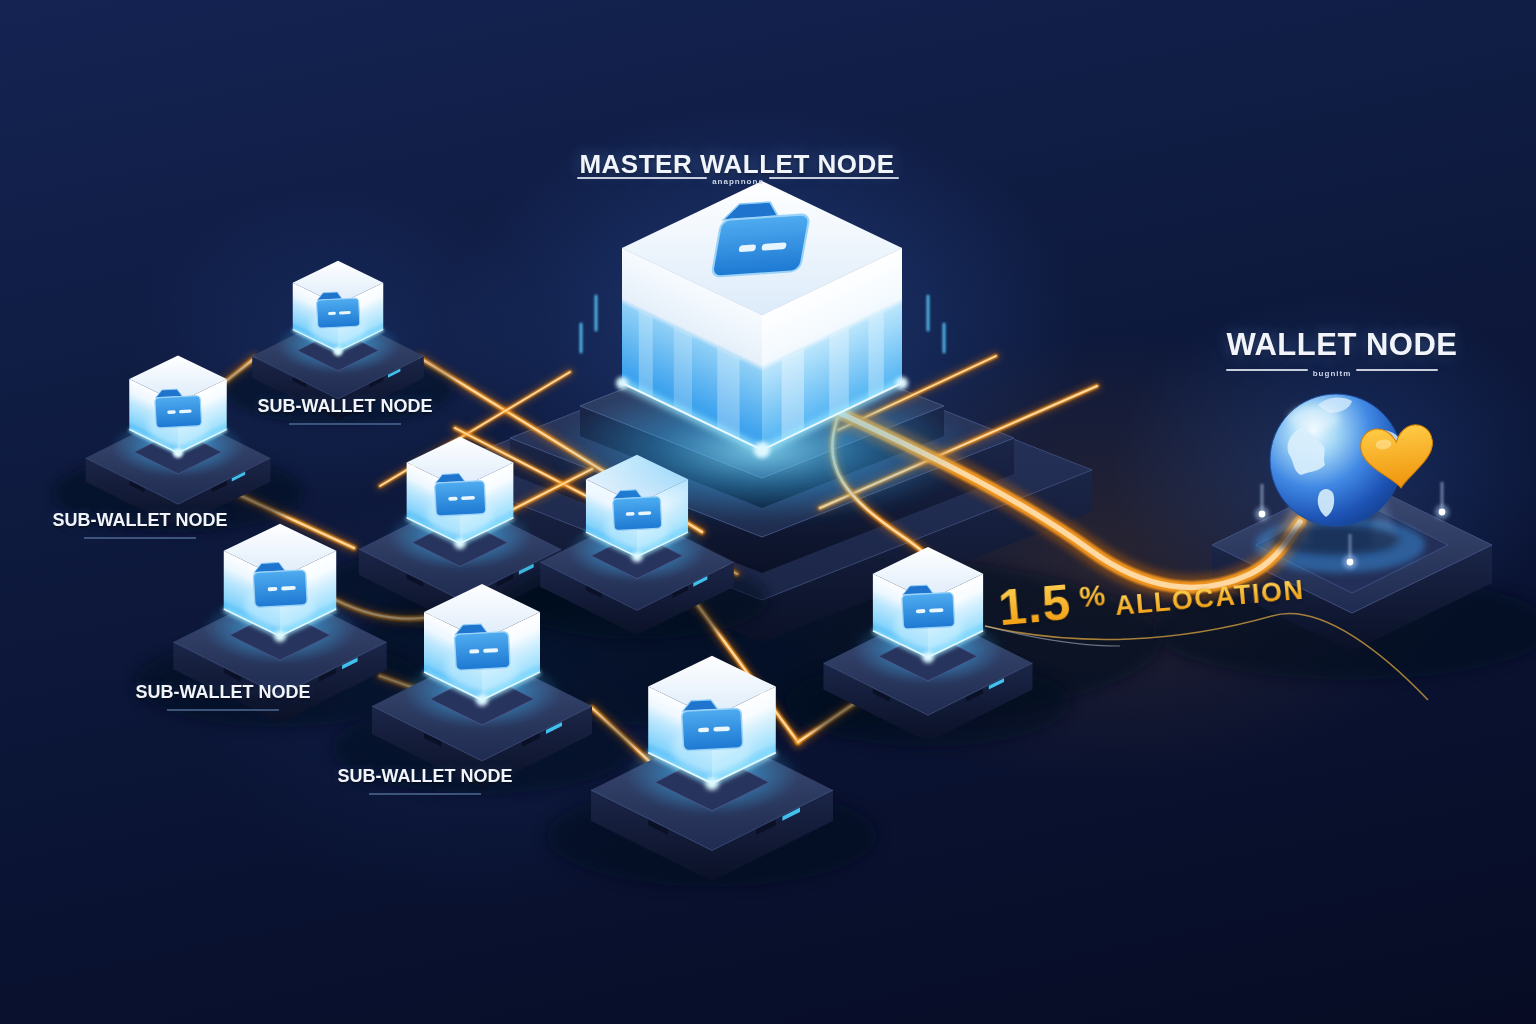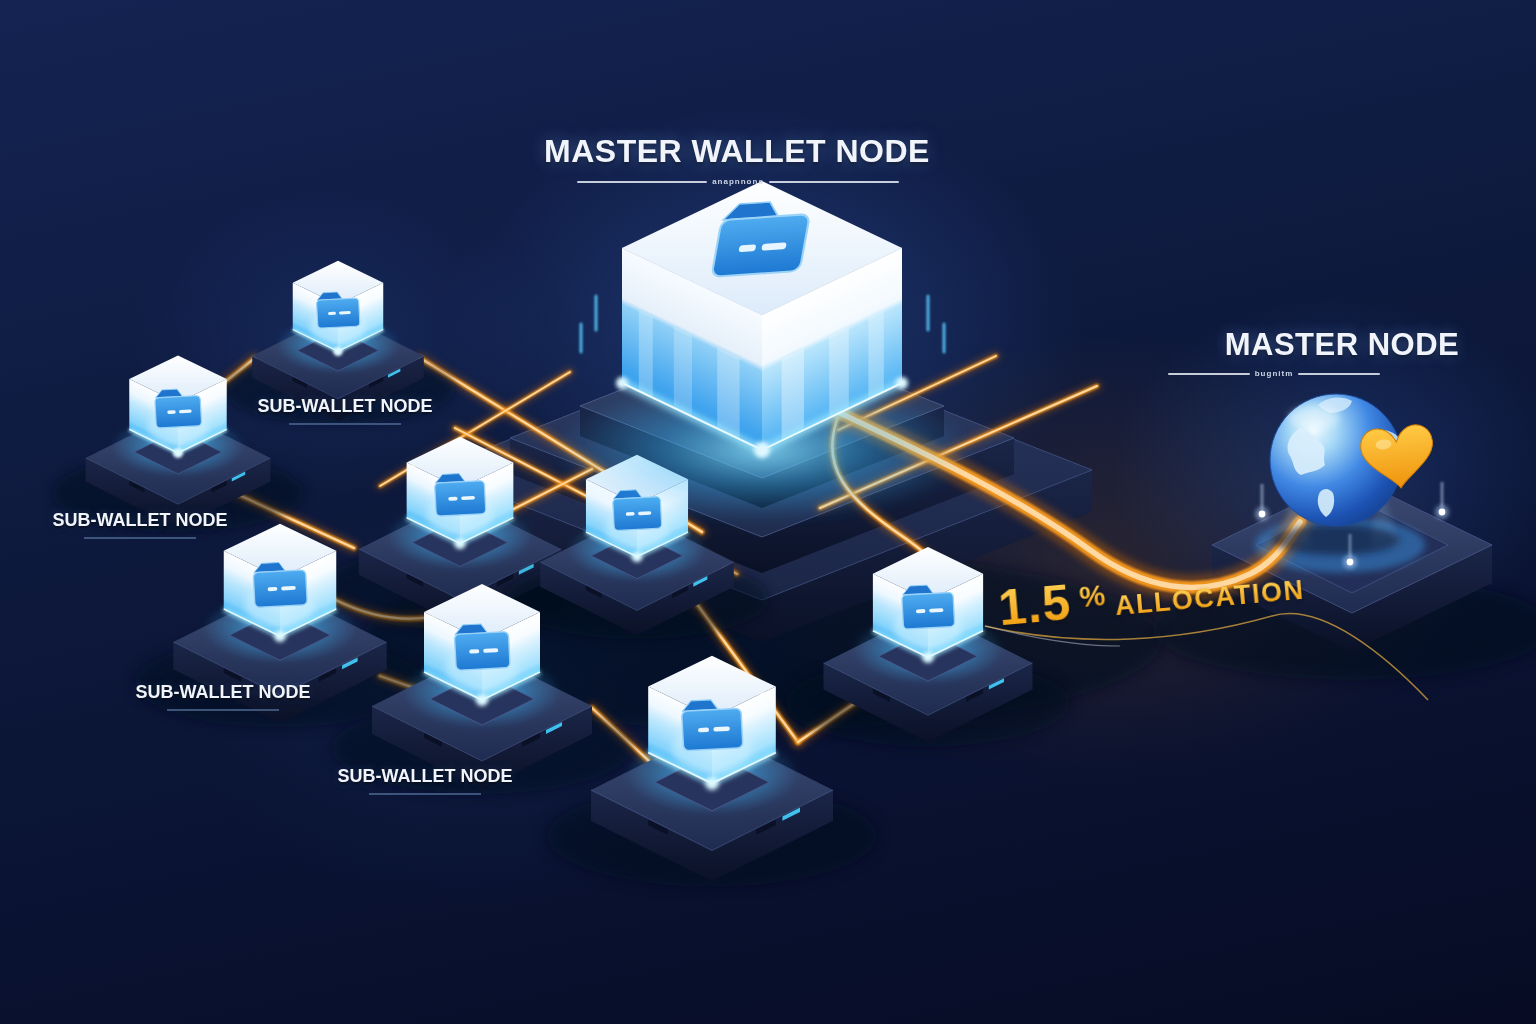--- a/index.html
+++ b/index.html
@@ -13,29 +13,29 @@
     background:
       radial-gradient(460px 320px at 762px 330px, rgba(52,98,190,.40), rgba(52,98,190,0) 70%),
       radial-gradient(320px 240px at 1340px 470px, rgba(48,94,176,.32), rgba(48,94,176,0) 72%),
       radial-gradient(520px 320px at 1110px 560px, rgba(215,128,25,.14), rgba(215,128,25,0) 70%),
       radial-gradient(300px 220px at 340px 340px, rgba(44,86,168,.22), rgba(44,86,168,0) 70%),
       radial-gradient(420px 300px at 480px 700px, rgba(40,78,150,.15), rgba(40,78,150,0) 70%),
       linear-gradient(168deg, #142352 0%, #0e1a3e 38%, #0a1333 66%, #070c24 100%);
   }
   svg#scene{position:absolute;left:0;top:0;}
   .label{position:absolute;font-weight:bold;color:#f1f5fb;text-align:center;z-index:5;}
-  .master-title{left:537px;top:133px;width:400px;font-size:32px;letter-spacing:.5px;
+  .master-title{left:537px;top:149px;width:400px;font-size:26px;letter-spacing:.5px;
     text-shadow:0 0 16px rgba(130,180,255,.40), 0 2px 4px rgba(0,0,0,.55);}
   .impact-title{left:1192px;top:327px;width:300px;font-size:31px;letter-spacing:.5px;
     text-shadow:0 0 14px rgba(130,180,255,.38), 0 2px 4px rgba(0,0,0,.55);}
-  .divider{position:absolute;display:flex;align-items:center;gap:5px;z-index:5;}
+  .divider{position:absolute;display:flex;gap:5px;z-index:5;}
   .divider .line{flex:1;height:2px;background:#e7ecf5;opacity:.85;border-radius:1px;}
   .divider .tiny{font-size:8px;font-weight:bold;color:#d6deed;letter-spacing:1px;white-space:nowrap;opacity:.95;}
   .master-div{left:577px;top:177px;width:322px;}
-  .impact-div{left:1168px;top:369px;width:212px;}
+  .impact-div{left:1226px;top:369px;width:212px;}
   .sub-label{font-size:18px;line-height:1.12;width:190px;
     text-shadow:0 2px 3px rgba(0,0,0,.6), 0 0 10px rgba(90,140,220,.25);}
   .sub-underline{width:112px;height:1.5px;background:#4a648f;opacity:.8;margin:7px auto 0;}
   .sl-a{left:250px;top:396px;}
   .sl-b{left:45px;top:510px;}
   .sl-d{left:128px;top:682px;}
   .sl-f{left:330px;top:766px;}
   .allocation{position:absolute;left:998px;top:566px;transform:rotate(-5deg);
     display:flex;align-items:baseline;gap:9px;font-weight:bold;z-index:5;}
   .alloc-grad{background:linear-gradient(180deg,#ffd257 8%,#f09c0e 88%);
@@ -319,21 +319,21 @@
   </g>
 </svg>
 
 <div class="label master-title">MASTER WALLET NODE</div>
 <div class="divider master-div">
   <div class="line"></div>
   <div class="tiny">anapnnons</div>
   <div class="line"></div>
 </div>
 
-<div class="label impact-title">MASTER NODE</div>
+<div class="label impact-title">WALLET NODE</div>
 <div class="divider impact-div">
   <div class="line"></div>
   <div class="tiny">bugnitm</div>
   <div class="line"></div>
 </div>
 
 <div class="label sub-label sl-a">
   <span>SUB-WALLET NODE</span>
   <div class="sub-underline"></div>
 </div>

